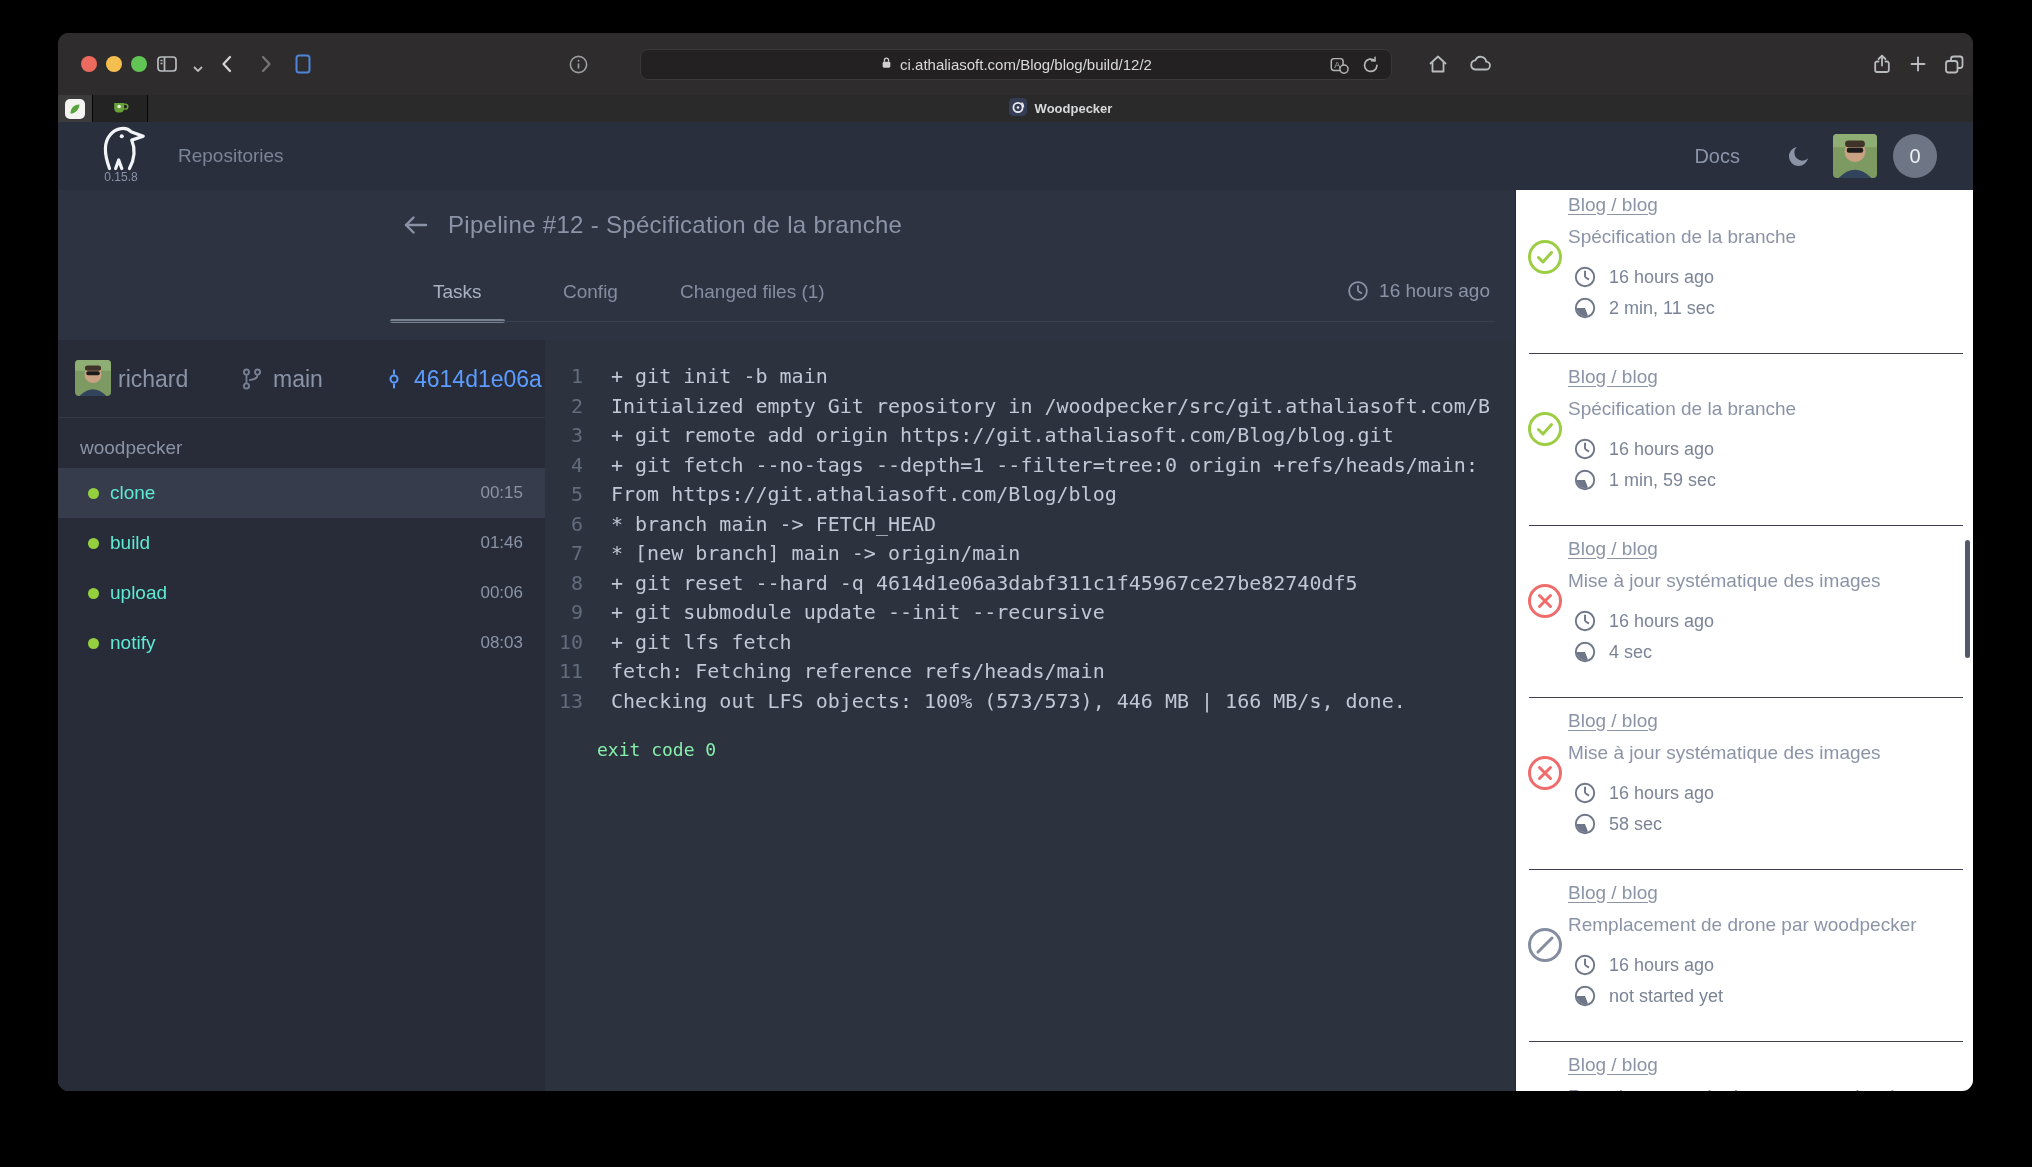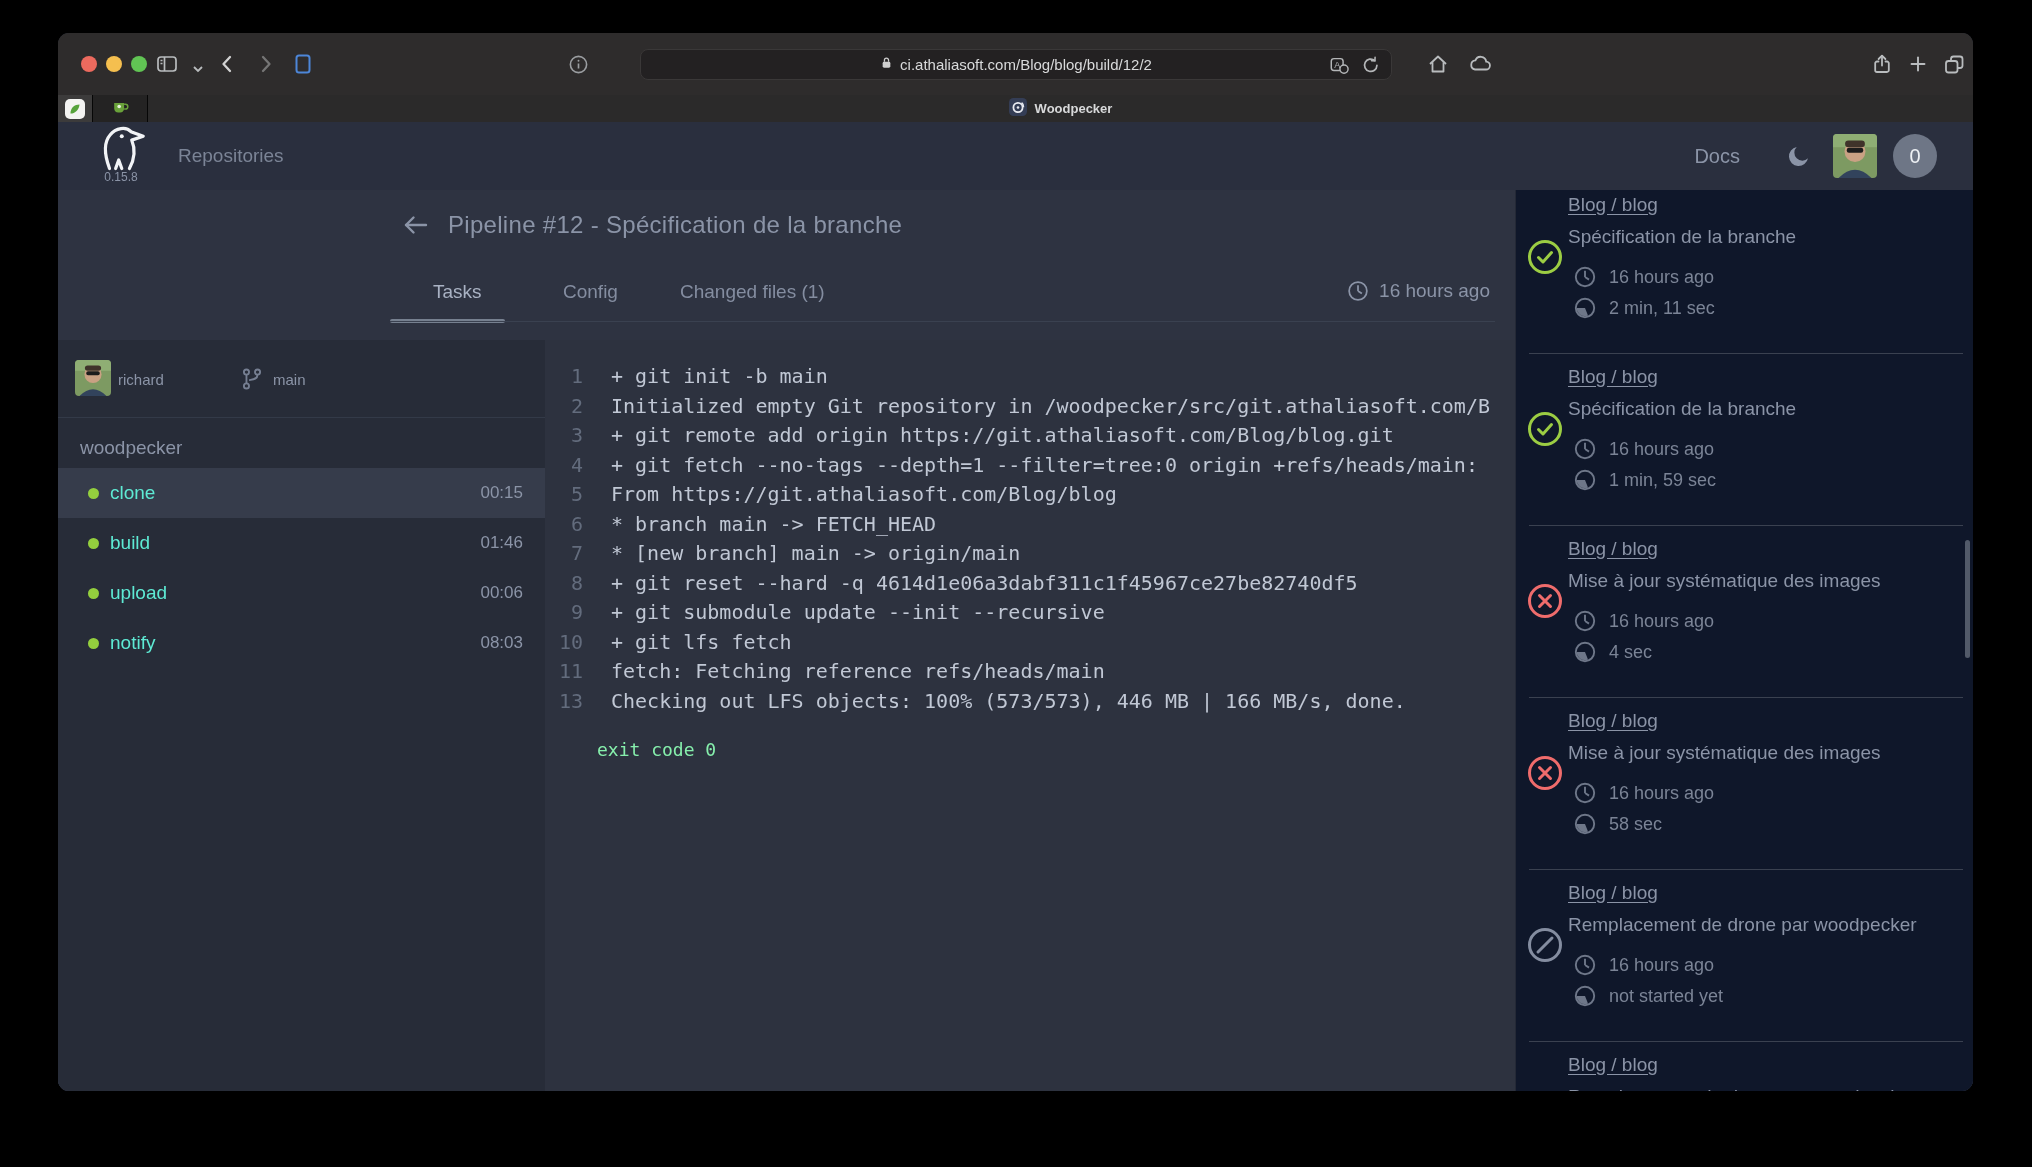--- a/index.html
+++ b/index.html
@@ -54,38 +54,38 @@
   .tab { position:absolute; top:91px; font-size:19px; color:#848da0; }
   .tab.active { color:#a9b2c3; }
   .band-time { position:absolute; right:25px; top:89px; display:flex; align-items:center; gap:9px; color:#8b94a7; font-size:19px; }
   .band-underline { position:absolute; left:332px; top:129px; width:115px; height:4px; border-radius:2px; background:#76808f; }
   .band-divider { position:absolute; left:332px; right:20px; top:131px; height:1px; background:#3a4150; }
 
   .work-row { position:absolute; left:0; top:150px; right:0; bottom:0; display:flex; }
   .tasks { position:relative; width:487px; background:#272c38; }
   .meta-row { position:absolute; left:0; top:0; right:0; height:78px; border-bottom:1px solid #333a48; }
   .avatar36 { position:absolute; left:17px; top:20px; width:36px; height:36px; border-radius:4px; overflow:hidden; }
-  .meta-label { position:absolute; top:0; height:78px; display:flex; align-items:center; gap:9px; color:#8b94a7; font-size:15px; }
+  .meta-label { position:absolute; top:0; height:78px; display:flex; align-items:center; gap:9px; color:#8b94a7; font-size:23px; }
   .m-author { left:60px; } .m-branch { left:182px; } .m-commit { left:325px; color:#5d9cff; }
   .group-label { position:absolute; left:22px; top:90px; height:36px; display:flex; align-items:center; color:#8b94a7; font-size:19px; }
   .task-list { position:absolute; left:0; top:128px; right:0; }
   .task-row { position:relative; height:50px; display:flex; align-items:center; }
   .task-row.selected { background:#363c4b; }
   .task-dot { position:absolute; left:30px; width:11px; height:11px; border-radius:50%; background:#94cf3e; }
   .task-name { position:absolute; left:52px; color:#5eead4; font-size:19px; }
   .task-dur { position:absolute; right:22px; color:#8b94a7; font-size:17px; }
 
   .console { position:relative; flex:1; background:#2d323f; overflow:hidden;
              font-family:"DejaVu Sans Mono", monospace; padding-top:22px; }
   .cline { display:flex; line-height:29.5px; white-space:pre; font-size:20px; }
   .cline .ln { width:38px; text-align:right; color:#636c7d; flex:none; }
   .cline .lt { margin-left:28px; color:#c1c8d5; }
   .exitrow { margin-top:23px; margin-left:52px; color:#86efac; font-size:18px; font-family:"DejaVu Sans Mono", monospace; }
 
-  .builds { position:absolute; left:1457px; top:68px; right:0; bottom:0; background:#0f172a; border-left:1px solid #242936; overflow:hidden; }
+  .builds { position:absolute; left:1457px; top:68px; right:0; bottom:0; background:#ffffff; border-left:1px solid #242936; overflow:hidden; }
   .build-list { position:absolute; left:0; top:-8px; right:0; }
   .build { position:relative; height:172px; }
   .b-divider { position:absolute; left:13px; right:10px; bottom:0; height:1px; background:#3a4150; }
   .b-icon { position:absolute; left:10px; top:56px; width:38px; height:38px; }
   .b-icon svg { display:none; }
   .build.st-success .ic-success { display:block; }
   .build.st-failure .ic-failure { display:block; }
   .build.st-skipped .ic-skipped { display:block; }
   .b-repo { position:absolute; left:52px; top:12px; font-size:19px; color:#8b94a7; text-decoration:underline; text-underline-offset:3px; }
   .b-msg { position:absolute; left:52px; top:44px; right:12px; font-size:19px; color:#8b94a7; white-space:nowrap; overflow:hidden; }
@@ -307,20 +307,28 @@
               <span class="meta-label m-branch">
                 <svg width="24" height="26" viewBox="0 0 26 26" fill="none" stroke="#767f92" stroke-width="2">
                   <circle cx="7" cy="5.5" r="2.8"></circle>
                     <circle cx="19" cy="5.5" r="2.8"></circle>
                     <circle cx="7" cy="20.5" r="2.8"></circle>
                   <line x1="7" y1="8.3" x2="7" y2="17.7"></line>
                     <path d="M19 8.3 C19 13.5 13.5 13.5 9.8 14.2"></path>
                 </svg>
                 <span>main</span>
               </span>
+              <span class="meta-label m-commit">
+                <svg width="22" height="26" viewBox="0 0 26 26" fill="none" stroke="#5d9cff" stroke-width="2.4">
+                  <line x1="13" y1="2" x2="13" y2="7.5"></line>
+                    <line x1="13" y1="18.5" x2="13" y2="24"></line>
+                    <circle cx="13" cy="13" r="4.2"></circle>
+                </svg>
+                <span>4614d1e06a</span>
+              </span>
             </div>
             <div class="group-label">woodpecker</div>
             <div class="task-list" id="task-list">
                 <div class="task-row selected">
     <span class="task-dot"></span>
     <span class="task-name">clone</span>
     <span class="task-dur">00:15</span>
   </div>
                 <div class="task-row">
     <span class="task-dot"></span>

